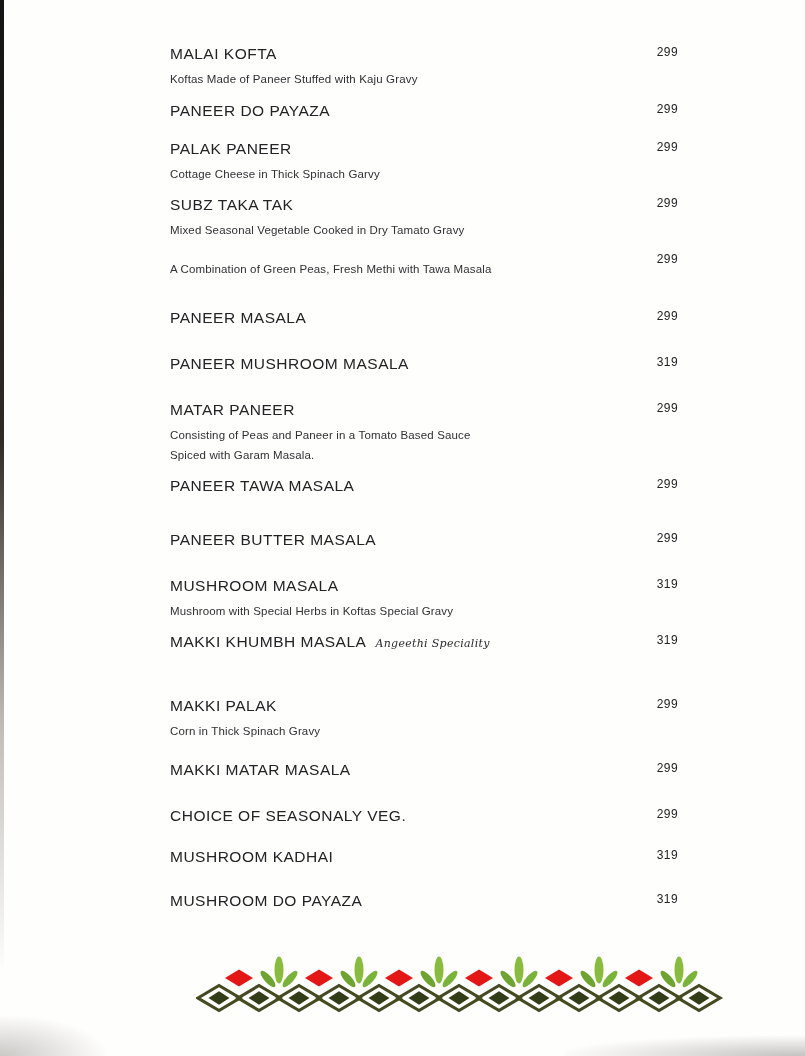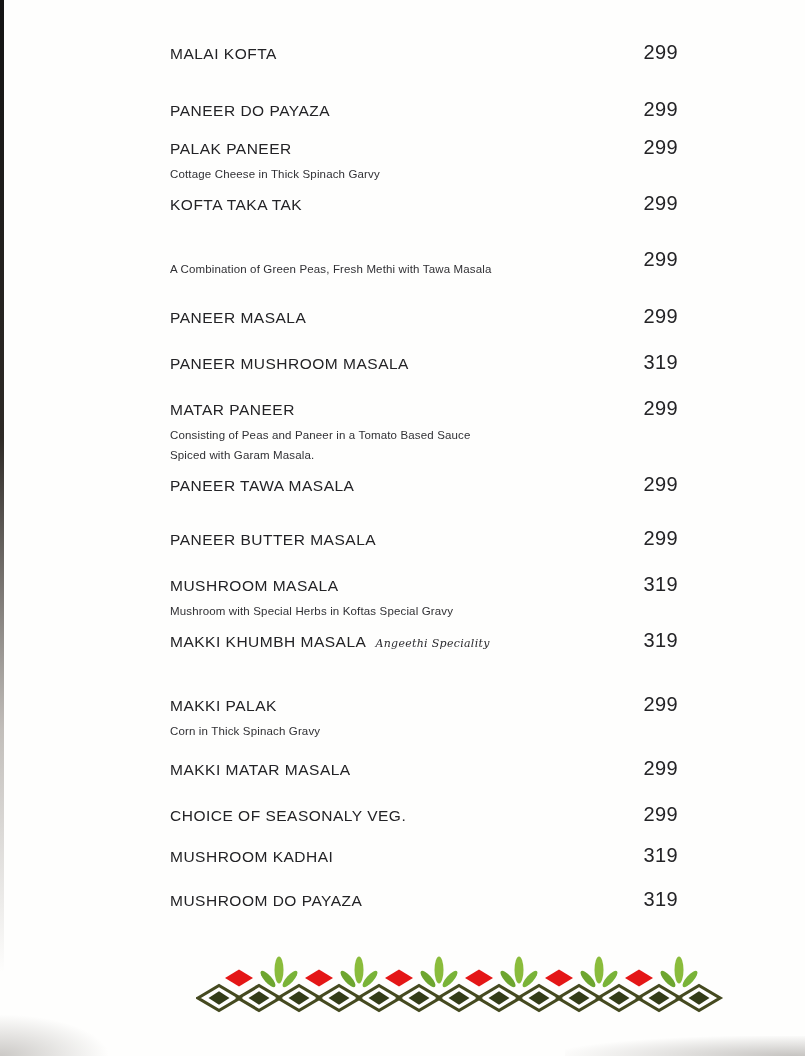--- a/index.html
+++ b/index.html
@@ -35,33 +35,34 @@
   .tag{
     font-family:"DejaVu Serif", serif;font-style:italic;
     font-size:11px;color:#2a2a2e;margin-left:9px;letter-spacing:.3px;
   }
   .desc{
     margin-top:7px;font-size:11.5px;line-height:20px;color:#303034;
     letter-spacing:.15px;white-space:pre-line;
   }
   .desc:empty{display:none;}
   .price{
-    font-size:20px;line-height:17px;color:#232326;letter-spacing:.4px;
+    font-size:12px;line-height:17px;color:#232326;letter-spacing:.4px;
     flex:0 0 auto;margin-top:-1px;
   }
   .border-svg{position:absolute;left:196px;top:954px;}
 </style>
 </head>
 <body>
 
 <div class="page">
 
   <div class="row" style="top:45px">
     <div class="left">
         <div class="name">MALAI KOFTA</div>
+    <div class="desc">Koftas Made of Paneer Stuffed with Kaju Gravy</div>
       </div>
     <div class="price">299</div>
   </div>
 
   <div class="row" style="top:102px">
     <div class="left">
         <div class="name">PANEER DO PAYAZA</div>
     </div>
     <div class="price">299</div>
   </div>
@@ -69,21 +70,22 @@
   <div class="row" style="top:140px">
     <div class="left">
         <div class="name">PALAK PANEER</div>
     <div class="desc">Cottage Cheese in Thick Spinach Garvy</div>
       </div>
     <div class="price">299</div>
   </div>
 
   <div class="row" style="top:196px">
     <div class="left">
-        <div class="name">KOFTA TAKA TAK</div>
+        <div class="name">SUBZ TAKA TAK</div>
+    <div class="desc">Mixed Seasonal Vegetable Cooked in Dry Tamato Gravy</div>
       </div>
     <div class="price">299</div>
   </div>
 
   <div class="row" style="top:252px">
     <div class="left">
     <div class="desc">A Combination of Green Peas, Fresh Methi with Tawa Masala</div>
       </div>
     <div class="price">299</div>
   </div>

